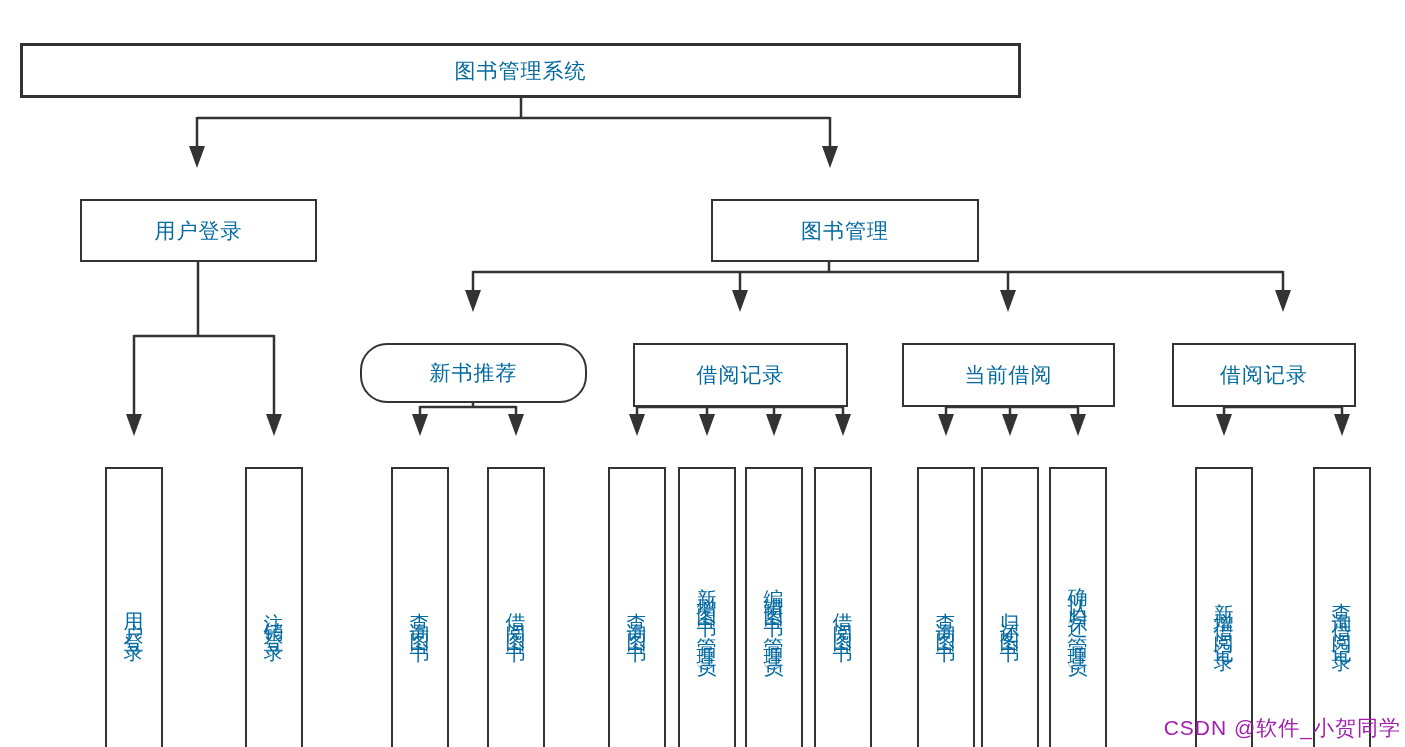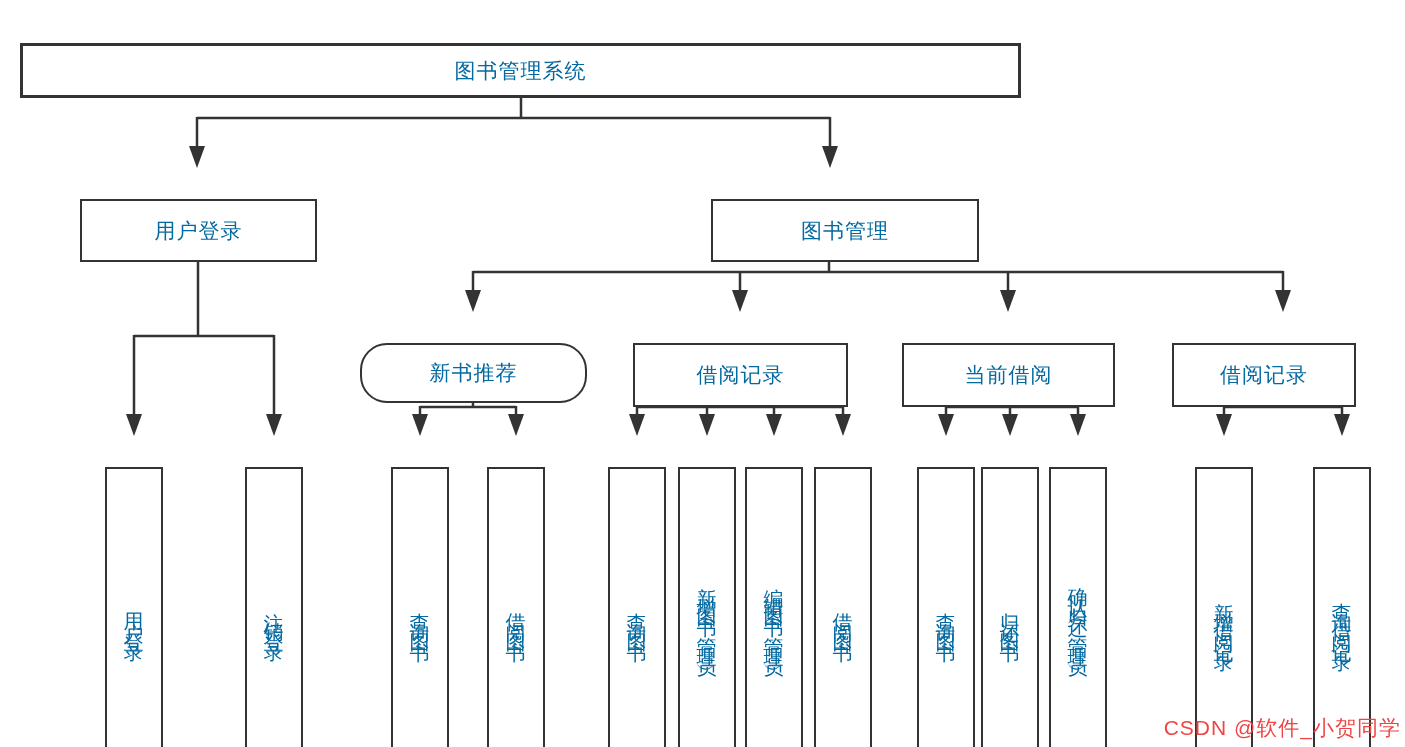--- a/index.html
+++ b/index.html
@@ -35,21 +35,21 @@
     text-orientation: mixed;
     letter-spacing: 10px;
     line-height: 1;
     white-space: nowrap;
   }
   .watermark {
     position: absolute;
     top: 714px;
     right: 4px;
     font-size: 21px;
-    color: #ef4444;
+    color: #a21caf;
     letter-spacing: 1px;
     z-index: 10;
     pointer-events: none;
   }
   svg line { stroke: #333333; stroke-width: 2.5; }
   svg polygon { fill: #333333; }
 </style>
 </head>
 <body>
 

